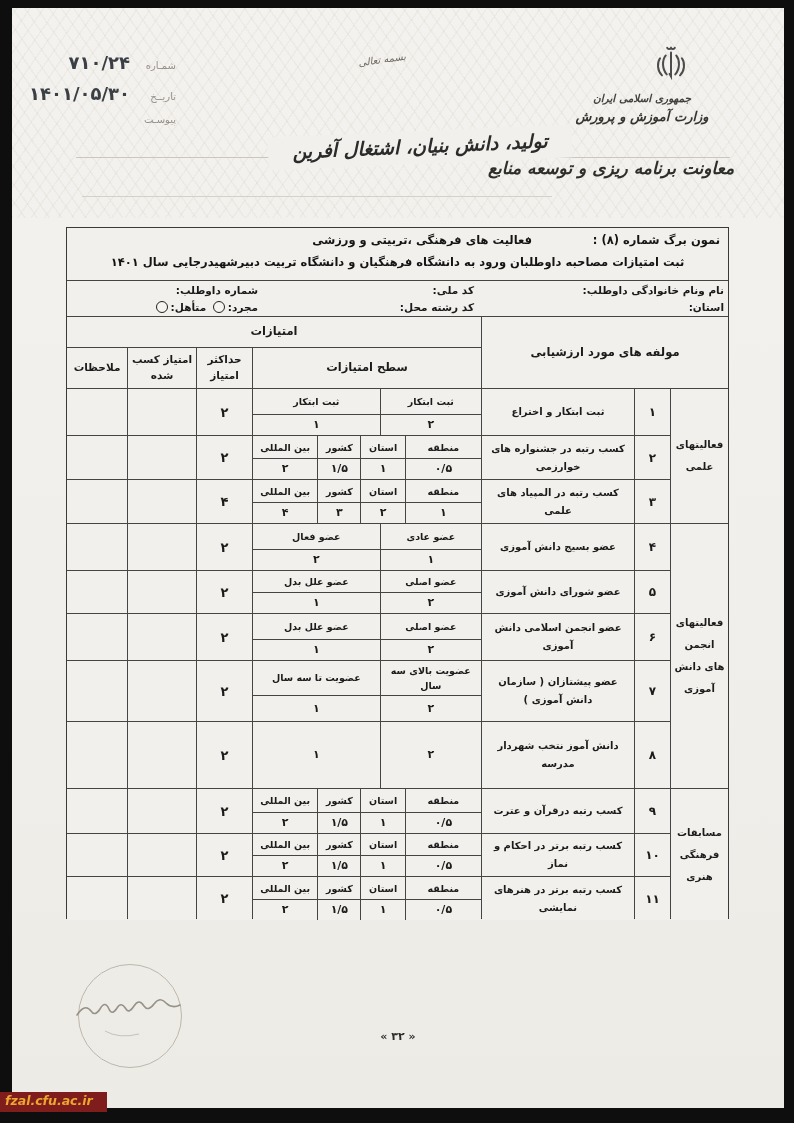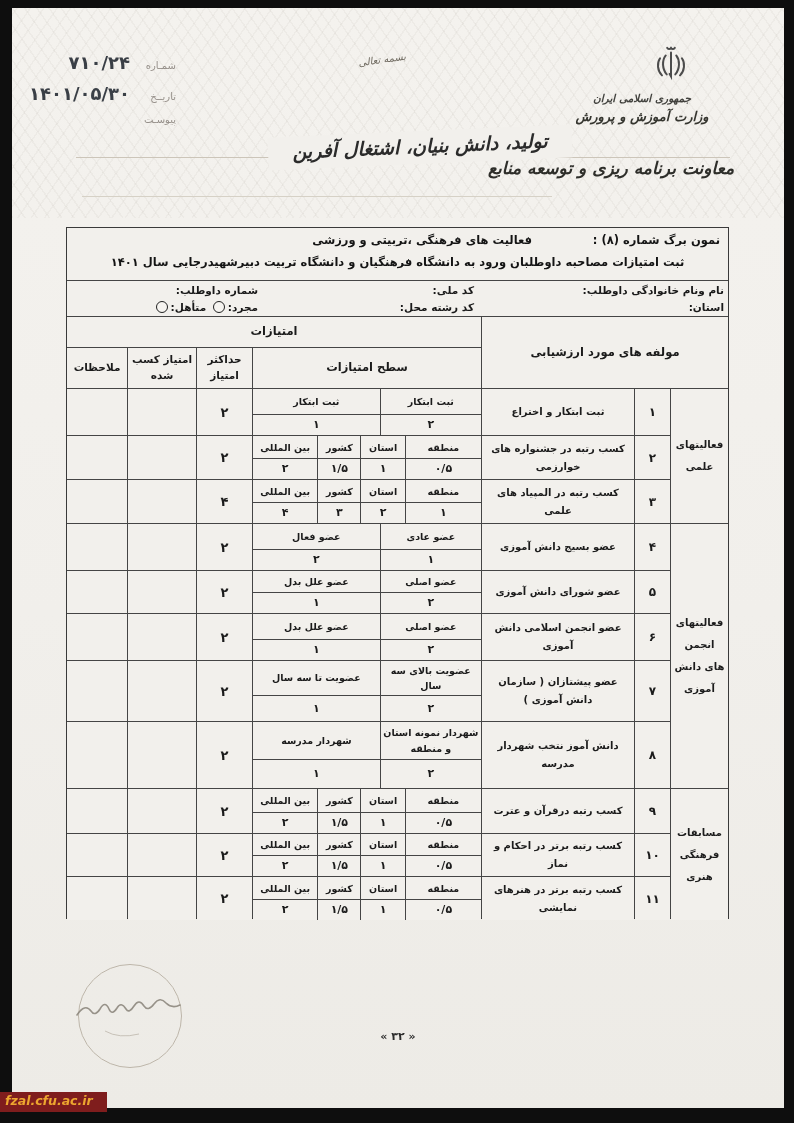--- a/index.html
+++ b/index.html
@@ -281,24 +281,20 @@
             </div>
           </div>
         </div>
         <div class="cell max" style="grid-area: 9 / 5;">۲</div>
         <div class="cell" style="grid-area: 9 / 6;"></div>
         <div class="cell" style="grid-area: 9 / 7;"></div>
         <div class="cell num" style="grid-area: 10 / 2;">۸</div>
         <div class="cell title" style="grid-area: 10 / 3;">دانش آموز نتخب شهردار مدرسه</div>
         <div class="cell lvl-cell" style="grid-area: 10 / 4;">
           <div class="levels">
-            <div class="lvl-row lvl-labels" style="grid-template-columns: 44% 1fr;">
-              <div>شهردار نمونه استان و منطقه</div>
-              <div>شهردار مدرسه</div>
-            </div>
             <div class="lvl-row lvl-values" style="grid-template-columns: 44% 1fr;">
               <div>۲</div>
               <div>۱</div>
             </div>
           </div>
         </div>
         <div class="cell max" style="grid-area: 10 / 5;">۲</div>
         <div class="cell" style="grid-area: 10 / 6;"></div>
         <div class="cell" style="grid-area: 10 / 7;"></div>
         <div class="cell num" style="grid-area: 11 / 2;">۹</div>

